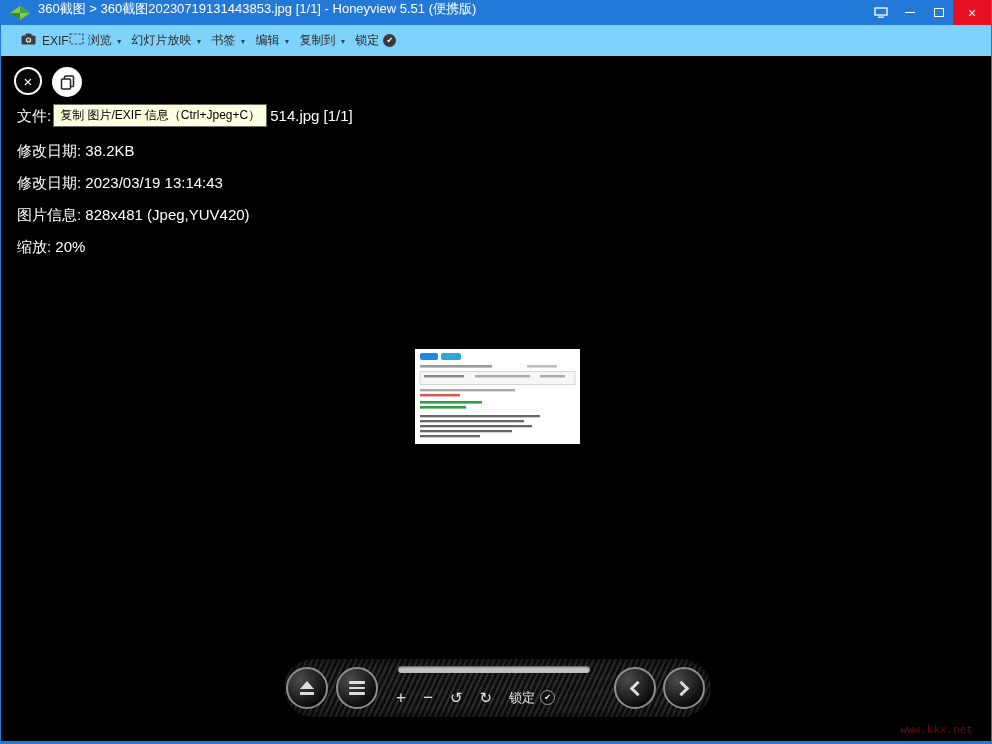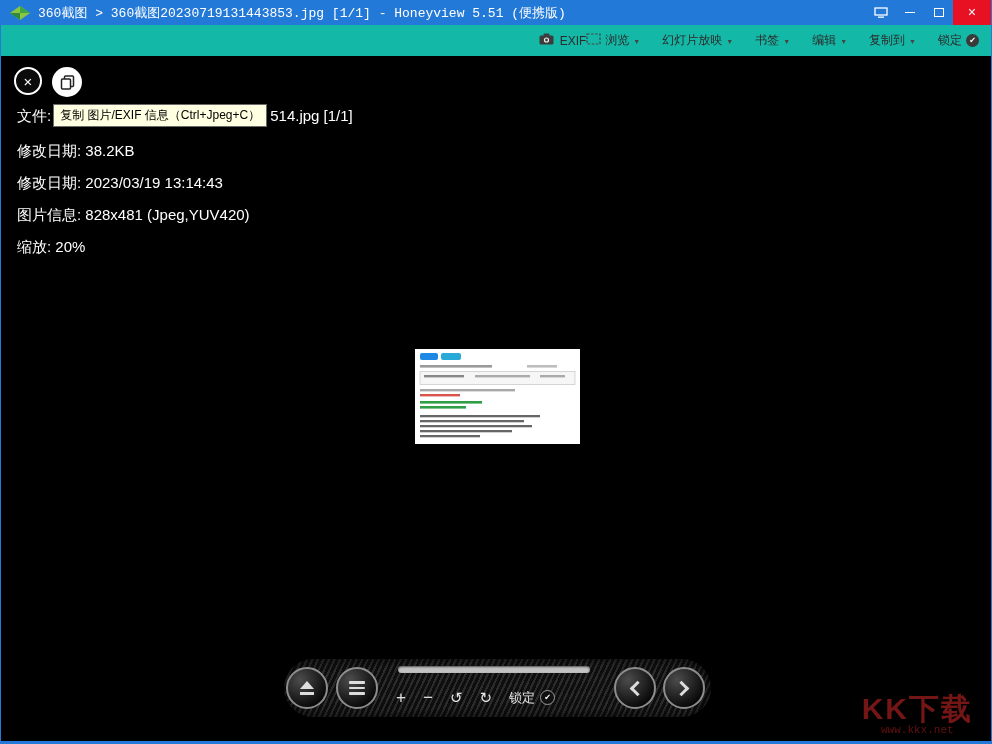--- a/index.html
+++ b/index.html
@@ -3,34 +3,34 @@
 <meta charset="utf-8">
 <style>
   * { box-sizing: border-box; margin: 0; padding: 0; }
   html,body { width: 992px; height: 744px; background:#fff; font-family:"Liberation Sans","DejaVu Sans",sans-serif; }
   button { background:none; border:none; font:inherit; color:inherit; padding:0; }
 
   .window{ width:992px; height:744px; display:flex; flex-direction:column;
            border-left:1px solid #2379d8; border-right:1px solid #2379d8; border-bottom:3px solid #2379d8; }
 
   
-  .titlebar{ height:25px; background:#2379d8; display:flex; align-items:center; color:#fff; flex:0 0 25px;font-family:Liberation Mono, monospace; }
+  .titlebar{ height:25px; background:#2379d8; display:flex; color:#fff; flex:0 0 25px; }
   .logo{ margin:0 7px 0 8px; display:flex; align-items:center; }
   .title{ flex:1; font-size:13px; white-space:nowrap; overflow:hidden; }
   .win-controls{ display:flex; height:100%; }
   .win-btn{ width:29px; height:100%; display:flex; align-items:center; justify-content:center; color:#fff; }
   .win-btn.close{ width:38px; background:#e81123; font-size:14px; }
   .glyph-min{ width:10px; height:1px; background:#fff; display:block; }
   .glyph-max{ width:10px; height:9px; border:1px solid #fff; display:block; }
 
   
-  .toolbar{ height:31px; flex:0 0 31px; background:#14b8a6; display:flex; align-items:center;
-            justify-content:flex-end; padding:0 12px; font-size:12px; color:#2b2b2b; }
+  .toolbar{ height:31px; flex:0 0 31px; background:#7dd3fc; display:flex; align-items:center;
+            justify-content:flex-start; padding:0 20px; font-size:12px; color:#2b2b2b; }
   .tb-left{ display:flex; align-items:center; gap:6px; }
-  .tb-right{ display:flex; align-items:center; gap:22px; }
+  .tb-right{ display:flex; align-items:center; gap:9px; }
   .tb-btn{ display:flex; align-items:center; gap:4px; font-size:12px; color:#2b2b2b; }
   .dd{ font-size:7px; color:#444; margin-top:1px; }
   .badge{ width:13px; height:13px; border-radius:50%; background:#3a3a3a; color:#fff; display:flex;
           align-items:center; justify-content:center; font-size:8px; }
 
   
   .viewer{ position:relative; flex:1; background:#000; overflow:hidden; }
 
   .ov-btn{ position:absolute; border-radius:50%; display:flex; align-items:center; justify-content:center; }
   .ov-close{ left:13px; top:66px; width:28px; height:28px; background:#0b0b0b; border:2px solid #fff;
@@ -248,18 +248,17 @@
 
       <button class="big pos-prev">
         <span class="chev left"></span>
       </button>
       <button class="big pos-next">
         <span class="chev right"></span>
       </button>
     </div>
 
     <div class="watermark">
-      <div class="wm1">KK下载</div>
       <div class="wm2">www.kkx.net</div>
     </div>
 
   </div>
 </div>
 
 </body></html>

